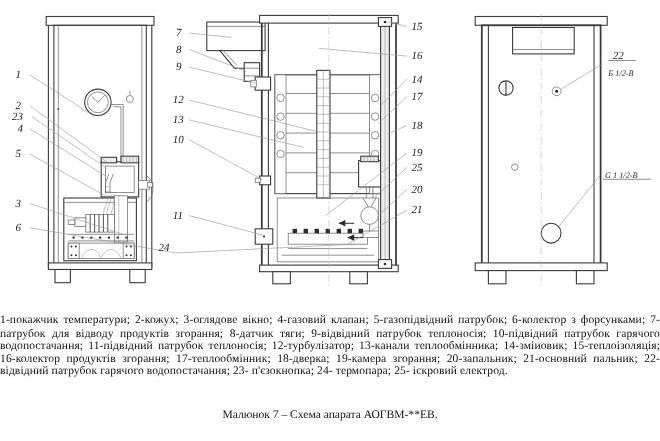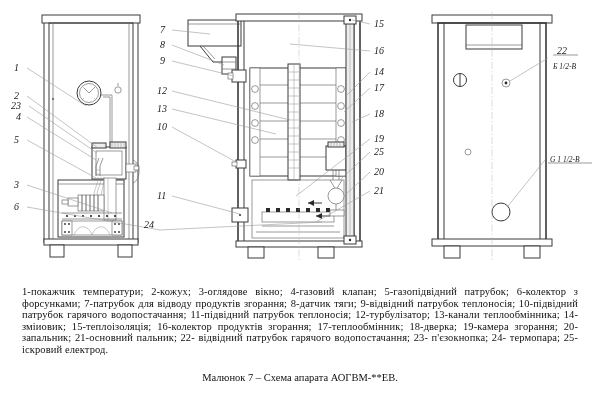--- a/index.html
+++ b/index.html
@@ -11,21 +11,21 @@
     color:#1a1a1a;
     overflow:hidden;
     position:relative;
   }
   #figure-area{
     position:absolute;left:0;top:0;width:600px;height:282px;
   }
   #figure-area svg{display:block;}
   .caption-block{
     position:absolute;left:0;top:286px;width:600px;
-    padding:0 22px;
+    padding:0 0;
     box-sizing:border-box;
   }
   .legend-text{
     font-family:"Liberation Serif", serif;
     font-size:10.5px;
     line-height:11.6px;
     text-align:justify;
     color:#111;
     margin:0;
     letter-spacing:0.1px;

